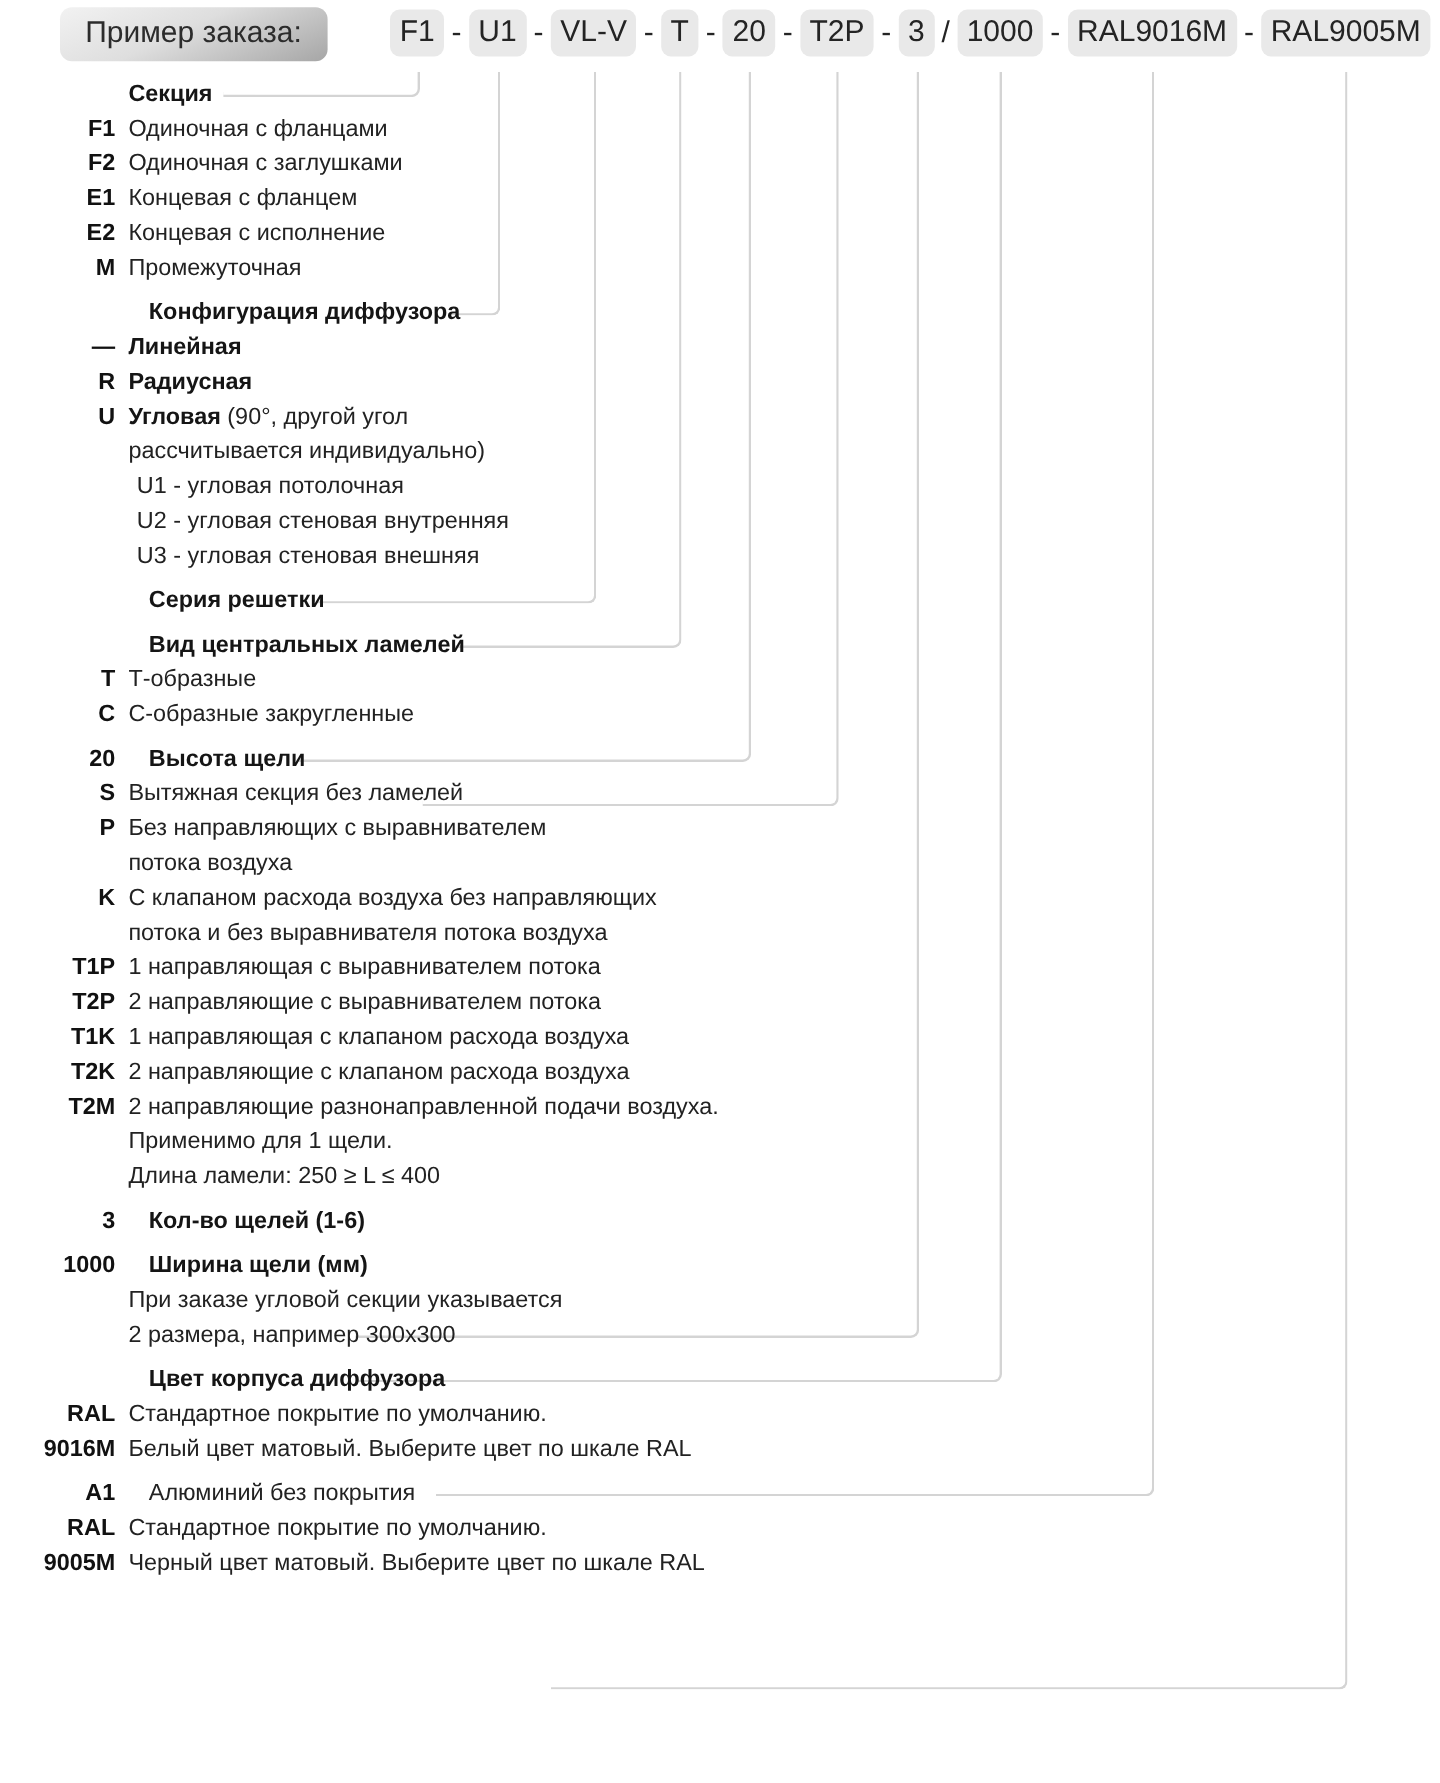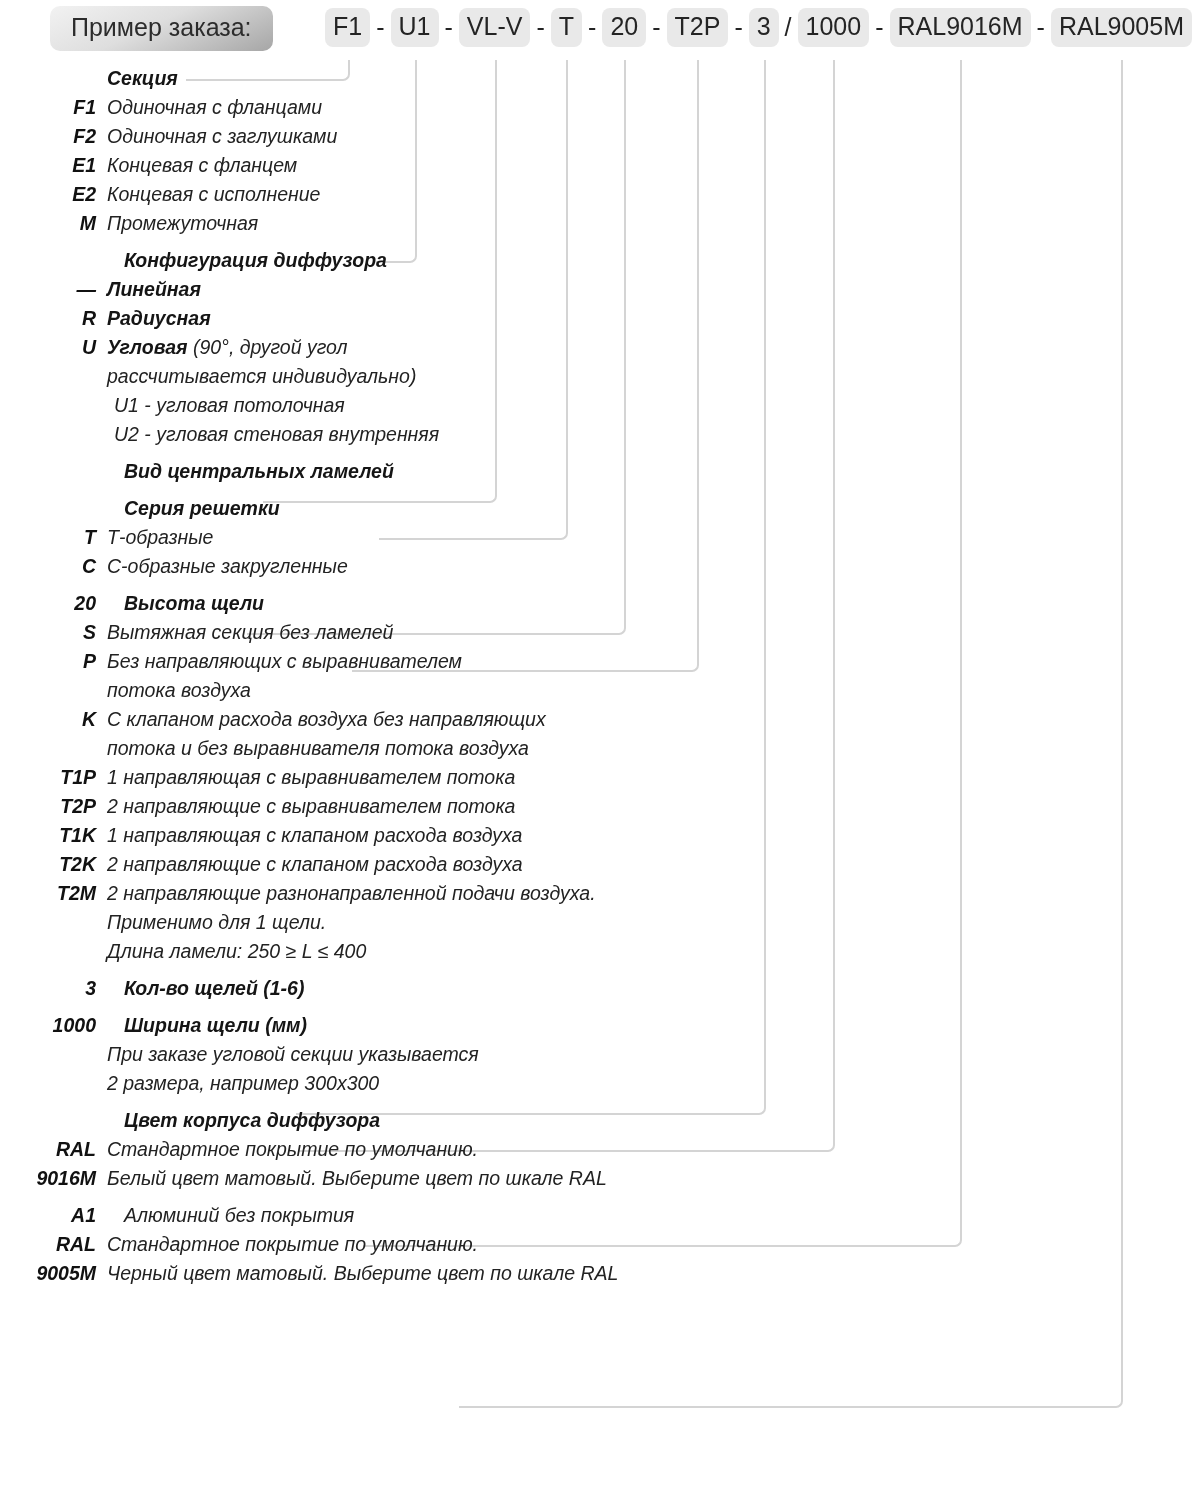--- a/index.html
+++ b/index.html
@@ -45,21 +45,20 @@
   }
   .code-sep { margin: 0 6px; }
 
   
   #legend {
     position: absolute;
     top: 64px;
     left: 0;
     right: 0;
     z-index: 1;
-    font-style: italic;
   }
   .lrow {
     display: grid;
     grid-template-columns: 96px 1fr;
     column-gap: 11px;
     font-size: 19.5px;
     line-height: 29px;
   }
   .lrow .code {
     font-weight: 700;
@@ -163,27 +162,31 @@
 рассчитывается индивидуально)</div>
       </div>
       <div class="lrow subitem">
         <div class="code"></div>
         <div class="desc">U1 - угловая потолочная</div>
       </div>
       <div class="lrow subitem">
         <div class="code"></div>
         <div class="desc">U2 - угловая стеновая внутренняя</div>
       </div>
+      <div class="lrow subitem">
+        <div class="code"></div>
+        <div class="desc">U3 - угловая стеновая внешняя</div>
+      </div>
+      <div class="lrow header gap">
+        <div class="code"></div>
+        <div class="desc"><span class="hlabel">Серия решетки</span></div>
+      </div>
       <div class="lrow header gap">
         <div class="code"></div>
         <div class="desc"><span class="hlabel">Вид центральных ламелей</span></div>
-      </div>
-      <div class="lrow header gap">
-        <div class="code"></div>
-        <div class="desc"><span class="hlabel">Серия решетки</span></div>
       </div>
       <div class="lrow item">
         <div class="code">T</div>
         <div class="desc">Т-образные</div>
       </div>
       <div class="lrow item">
         <div class="code">C</div>
         <div class="desc">С-образные закругленные</div>
       </div>
       <div class="lrow header gap">

